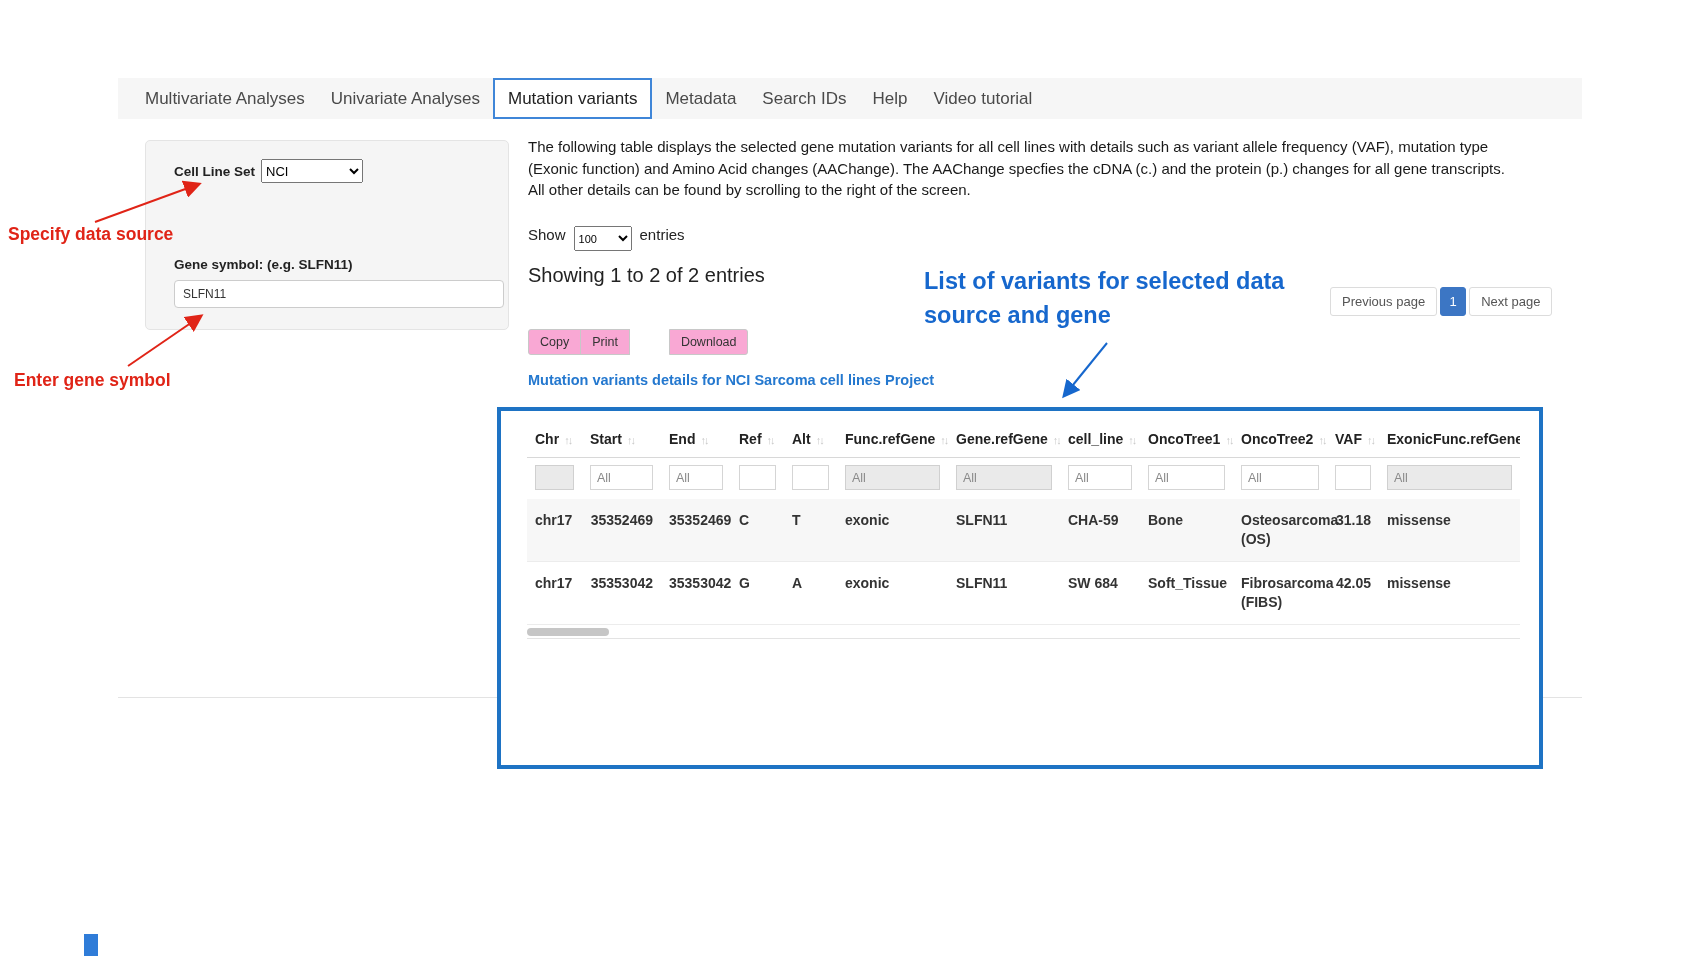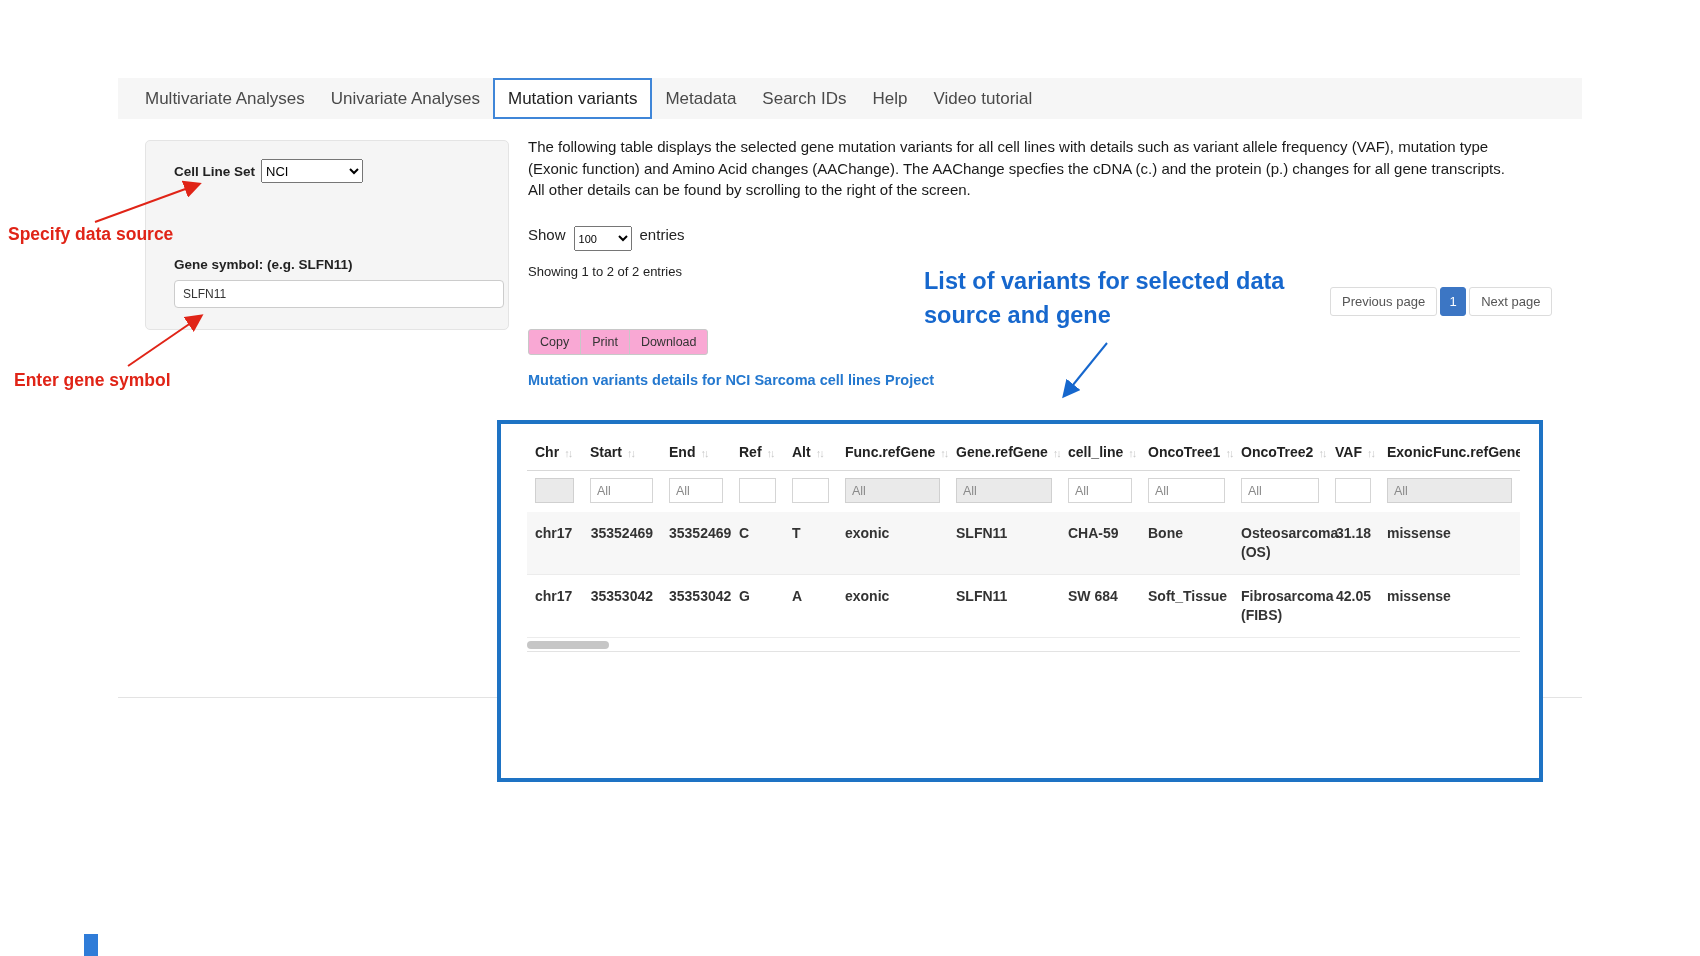--- a/index.html
+++ b/index.html
@@ -52,50 +52,50 @@
   .ann-blue{
     position:absolute;left:924px;top:264px;width:400px;font-size:23.5px;font-weight:bold;
     color:var(--ann-blue);line-height:34px;z-index:5;
   }
   .overlay{position:absolute;left:0;top:0;pointer-events:none;z-index:6;}
 
   
   .desc{position:absolute;left:528px;top:136px;width:992px;margin:0;font-size:15px;line-height:21.5px;color:#1a1a1a;}
   .show-row{position:absolute;left:528px;top:226px;display:flex;align-items:flex-start;gap:8px;font-size:15px;color:#222;}
   .show-row select{width:58px;height:25px;font-size:11px;}
-  .showing{position:absolute;left:528px;top:264px;font-size:13px;color:#222;text-align:right;}
+  .showing{position:absolute;left:528px;top:264px;font-size:20px;color:#222;text-align:right;}
 
   .btn-group{position:absolute;left:528px;top:329px;display:flex;}
   .dt-btn{
     padding:5px 11px;font-size:12.5px;border:1px solid #c8c8c8;background:#f9a8d4;color:#333;
     margin-right:-1px;cursor:pointer;font-family:"Liberation Sans",sans-serif;
   }
   .dt-btn:first-child{border-radius:3px 0 0 3px;}
-  .dt-btn:last-child{border-radius:0 3px 3px 0;margin-right:0;}
+  .dt-btn:last-child{border-radius:0 3px 3px 0;margin-right:0;margin-left:40px;}
 
   .table-title{
     position:absolute;left:528px;top:372px;font-size:14.5px;font-weight:bold;
     color:var(--link-blue);text-decoration:none;cursor:pointer;
   }
 
   .pagination{position:absolute;left:1327px;top:287px;display:flex;align-items:center;}
   .pagination button{
     padding:6px 11px;font-size:13px;border:1px solid #dcdcdc;background:#fff;color:#555;
     border-radius:3px;margin-left:3px;cursor:pointer;font-family:"Liberation Sans",sans-serif;
   }
   .pagination button.active{
     background:var(--pag-blue);border-color:var(--pag-blue);color:#fff;width:26px;padding:6px 0;text-align:center;
   }
 
   
   .divider{position:absolute;left:118px;top:697px;width:1464px;height:1px;background:#e3e3e3;z-index:0;}
 
   
   .highlight-box{
-    position:absolute;left:497px;top:420px;width:1046px;height:362px;
+    position:absolute;left:497px;top:407px;width:1046px;height:362px;
     border:4px solid var(--accent-blue);background:#fff;z-index:2;
   }
   .table-wrap{position:absolute;left:26px;top:12px;width:993px;}
   .vtable{border-collapse:collapse;table-layout:fixed;width:993px;font-size:14px;color:#333;}
   .vtable thead th{
     text-align:left;font-weight:bold;padding:8px 8px 10px;border-bottom:1px solid #d8d8d8;
     font-size:14px;color:#222;white-space:nowrap;overflow:hidden;
   }
   .sort{color:#c9c9c9;font-size:11px;margin-left:5px;letter-spacing:-2px;}
   .filters td{padding:7px 8px 9px;}

